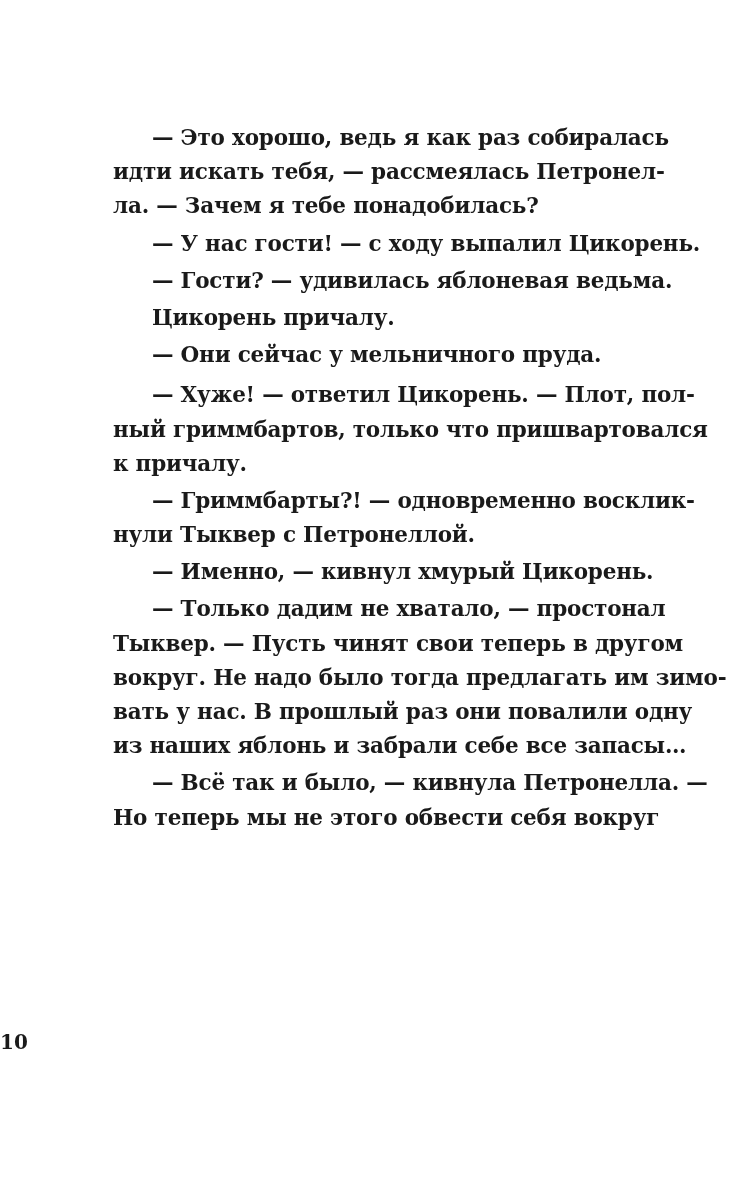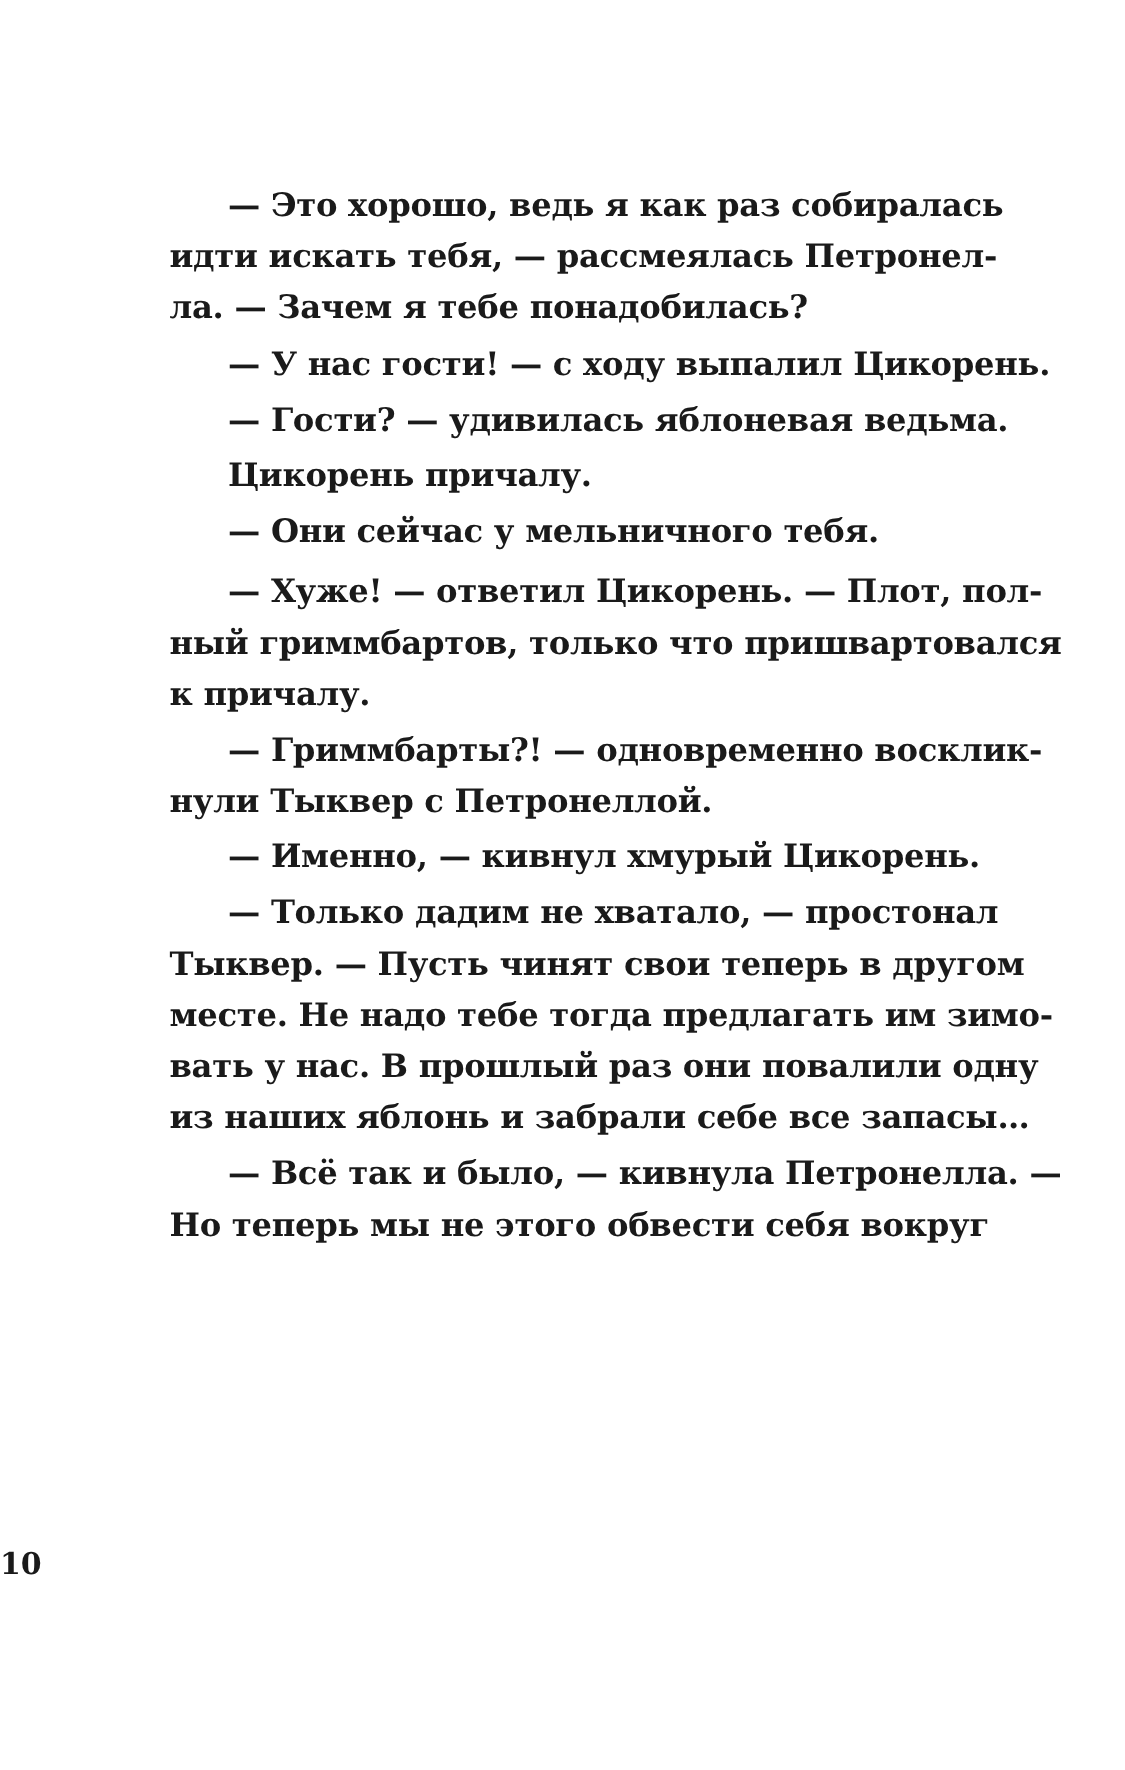--- a/index.html
+++ b/index.html
@@ -72,21 +72,21 @@
     <div class="line indent last">— Гости? — удивилась яблоневая ведьма.</div>
   </div>
   <div class="para-gap"></div>
 
   <div>
     <div class="line indent last">Цикорень причалу.</div>
   </div>
   <div class="para-gap"></div>
 
   <div>
-    <div class="line indent last">— Они сейчас у мельничного тебя.</div>
+    <div class="line indent last">— Они сейчас у мельничного пруда.</div>
   </div>
   <div class="para-gap"></div>
 
   <div class="para-gap"></div>
 
   <div>
     <div class="line indent">— Хуже! — ответил Цикорень. — Плот, пол-</div>
     <div class="line">ный гриммбартов, только что пришвартовался</div>
     <div class="line last">к причалу.</div>
   </div>
@@ -99,21 +99,21 @@
   <div class="para-gap"></div>
 
   <div>
     <div class="line indent last">— Именно, — кивнул хмурый Цикорень.</div>
   </div>
   <div class="para-gap"></div>
 
   <div>
     <div class="line indent">— Только дадим не хватало, — простонал</div>
     <div class="line">Тыквер. — Пусть чинят свои теперь в другом</div>
-    <div class="line">месте. Не надо тебе тогда предлагать им зимо-</div>
+    <div class="line">вокруг. Не надо было тогда предлагать им зимо-</div>
     <div class="line">вать у нас. В прошлый раз они повалили одну</div>
     <div class="line last">из наших яблонь и забрали себе все запасы…</div>
   </div>
   <div class="para-gap"></div>
 
   <div>
     <div class="line indent">— Всё так и было, — кивнула Петронелла. —</div>
     <div class="line">Но теперь мы не этого обвести себя вокруг</div>
   </div>
 </div>

